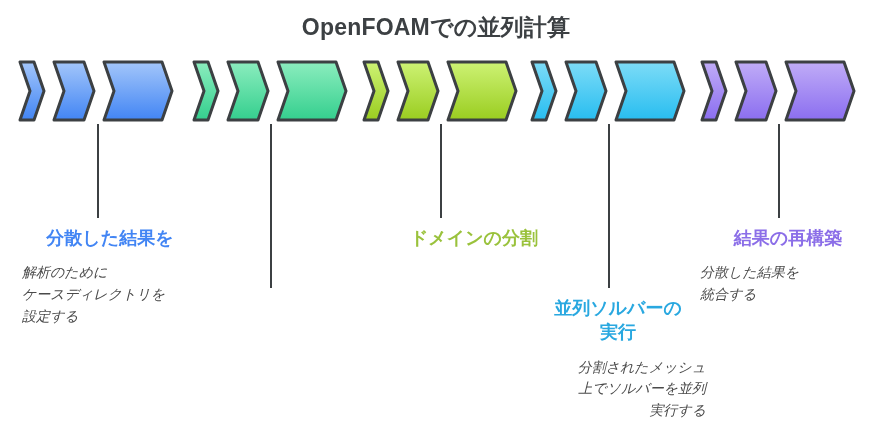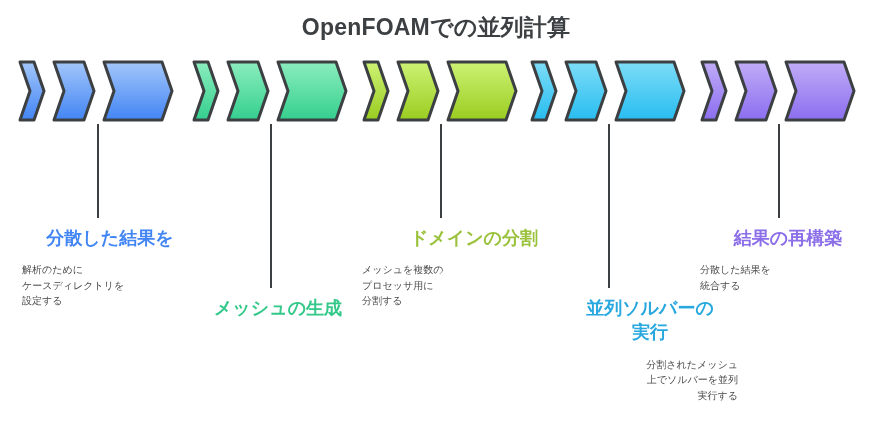--- a/index.html
+++ b/index.html
@@ -64,24 +64,25 @@
     width: 176px;
   }
   .step-heading {
     font-size: 18px;
     font-weight: bold;
     line-height: 1.35;
     margin-bottom: 12px;
     white-space: pre-line;
   }
   .step-desc {
-    font-size: 10px;
+    font-size: 14px;
     line-height: 1.55;
     color: #4a4a4a;
     white-space: pre-line;
+    font-style: italic;
   }
   .align-left   { text-align: left; }
   .align-center { text-align: center; }
 </style>
 </head>
 <body>
 
 <div class="stage">
 
   <div id="page-title">OpenFOAMでの並列計算</div>
@@ -159,21 +160,20 @@
           <stop offset="0%" stop-color="#8bedbe"></stop>
               <stop offset="100%" stop-color="#34cf8e"></stop>
         </linearGradient>
           </defs>
         <path d="M2,2 L60,2 L70,31 L60,60 L2,60 L12,31 Z" fill="url(#g2c)" stroke="#3c4043" stroke-width="3" stroke-linejoin="round"></path>
       </svg>
     </span>
   </div>
   <div class="connector" style="left:270px; top:124px; height:164px;"></div>
   <div class="step-text align-left" style="left:190px; top:296px;">
-    <div class="step-heading" style="color:#34c98a; text-align:center;">メッシュの生成</div>
   </div>
 
   <div class="arrow-group" style="left:362px;">
     <span class="chev">
       <svg width="28" height="62" viewBox="0 0 28 62">
         <defs>
             <linearGradient id="g3" x1="0" y1="0" x2="0" y2="1">
           <stop offset="0%" stop-color="#cdf274"></stop>
               <stop offset="100%" stop-color="#9acd20"></stop>
         </linearGradient>
@@ -200,23 +200,20 @@
               <stop offset="100%" stop-color="#9acd20"></stop>
         </linearGradient>
           </defs>
         <path d="M2,2 L60,2 L70,31 L60,60 L2,60 L12,31 Z" fill="url(#g3c)" stroke="#3c4043" stroke-width="3" stroke-linejoin="round"></path>
       </svg>
     </span>
   </div>
   <div class="connector" style="left:440px; top:124px; height:94px;"></div>
   <div class="step-text align-left" style="left:362px; top:226px;">
     <div class="step-heading" style="color:#9ac23c; text-align:right;">ドメインの分割</div>
-    <div class="step-desc">メッシュを複数の
-プロセッサ用に
-分割する</div>
   </div>
 
   <div class="arrow-group" style="left:530px;">
     <span class="chev">
       <svg width="28" height="62" viewBox="0 0 28 62">
         <defs>
             <linearGradient id="g4" x1="0" y1="0" x2="0" y2="1">
           <stop offset="0%" stop-color="#7ddcf7"></stop>
               <stop offset="100%" stop-color="#28bdf0"></stop>
         </linearGradient>
@@ -241,21 +238,21 @@
             <linearGradient id="g4c" x1="0" y1="0" x2="0" y2="1">
           <stop offset="0%" stop-color="#7ddcf7"></stop>
               <stop offset="100%" stop-color="#28bdf0"></stop>
         </linearGradient>
           </defs>
         <path d="M2,2 L60,2 L70,31 L60,60 L2,60 L12,31 Z" fill="url(#g4c)" stroke="#3c4043" stroke-width="3" stroke-linejoin="round"></path>
       </svg>
     </span>
   </div>
   <div class="connector" style="left:608px; top:124px; height:164px;"></div>
-  <div class="step-text align-center" style="left:530px; top:296px;margin-left:32px;">
+  <div class="step-text align-center" style="left:530px; top:296px;">
     <div class="step-heading" style="color:#29a8e0; text-align:center;">並列ソルバーの
 実行</div>
     <div class="step-desc" style="text-align:right;">分割されたメッシュ
 上でソルバーを並列
 実行する</div>
   </div>
 
   <div class="arrow-group" style="left:700px;">
     <span class="chev">
       <svg width="28" height="62" viewBox="0 0 28 62">

